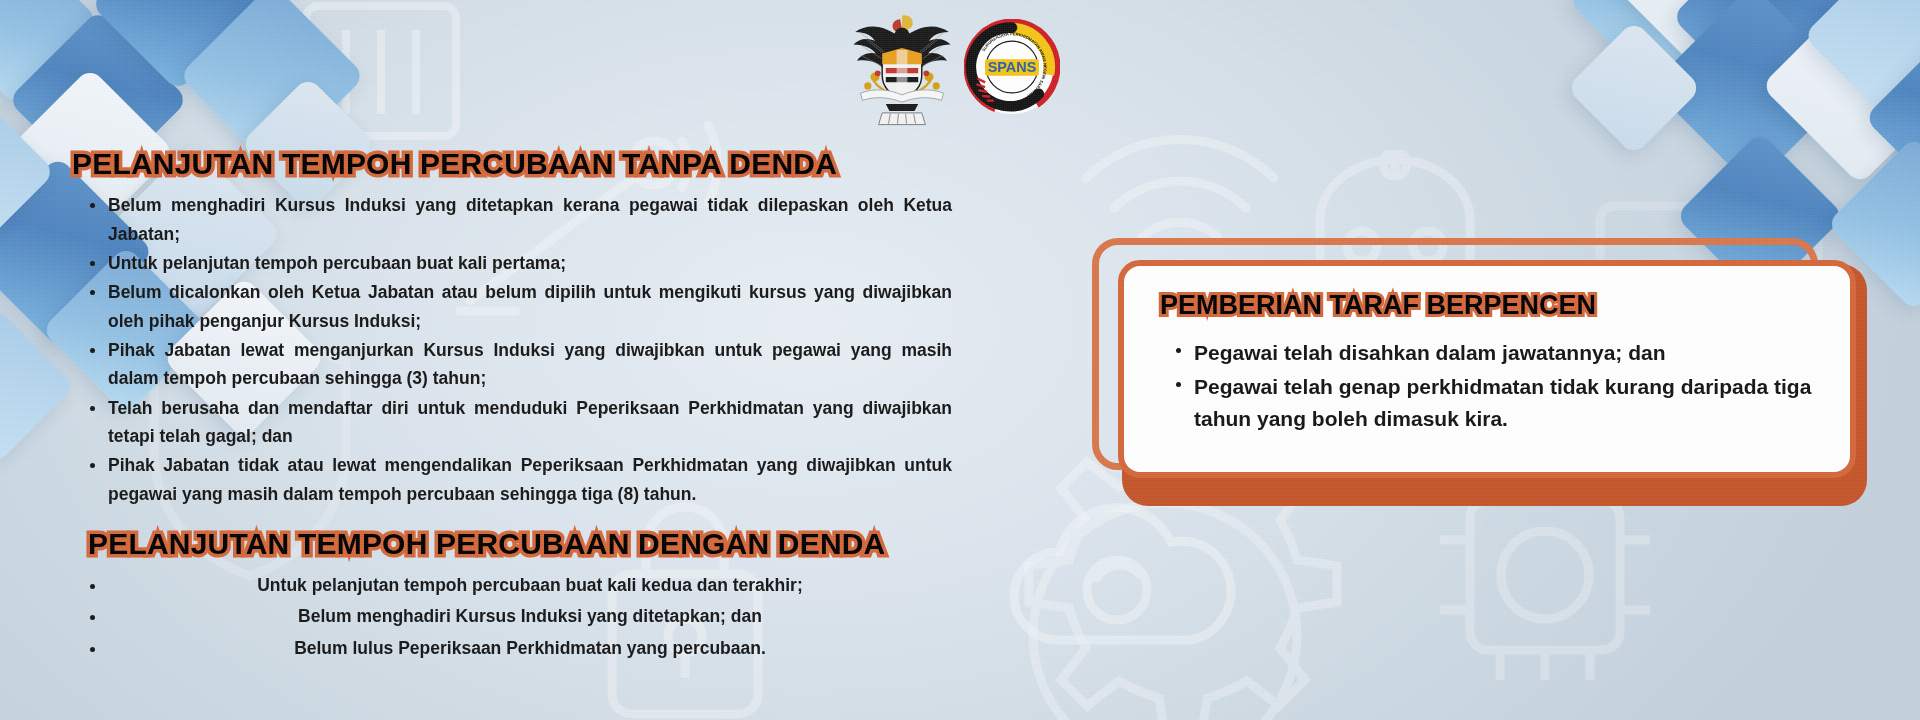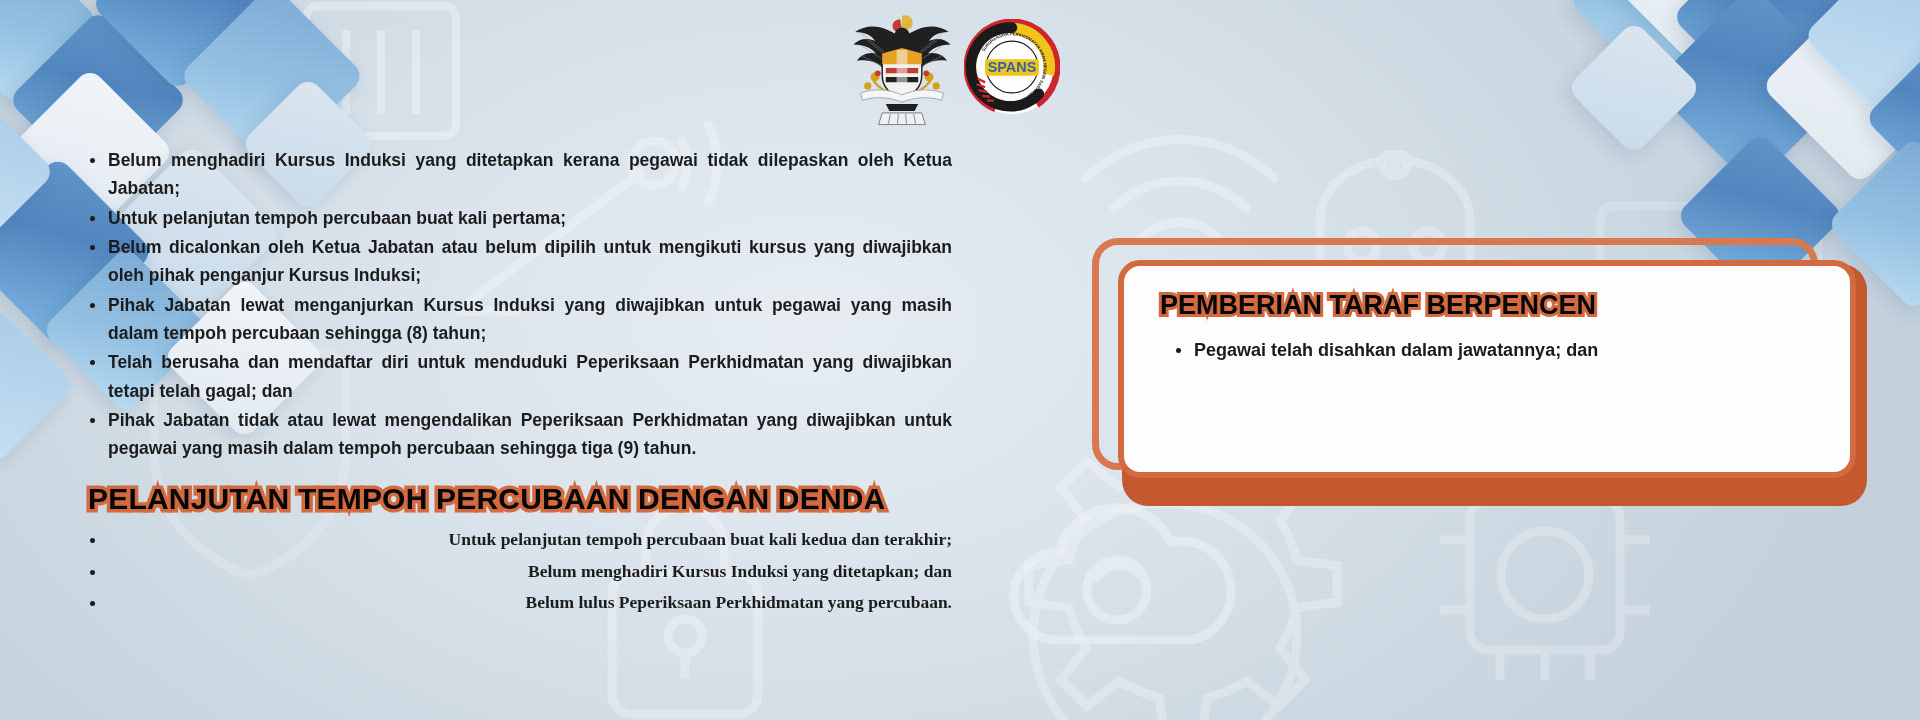--- a/index.html
+++ b/index.html
@@ -117,21 +117,21 @@
     content: "";
     position: absolute;
     left: 4px;
     top: 12px;
     width: 5px;
     height: 5px;
     border-radius: 50%;
     background: #161616;
   }
 
-  .bullets.tight li { text-align: right; line-height: 1.58; margin-bottom: 4px; font-family: Liberation Serif, serif; }
+  .bullets.tight li { text-align: center; line-height: 1.58; margin-bottom: 4px; }
 
   .title-2 { margin-top: 18px; margin-left: 16px; }
   .bullets-2 { margin-top: 12px; }
 
   
   .right-wrap {
     position: absolute;
     left: 1092px;
     top: 238px;
     width: 674px;
@@ -179,21 +179,21 @@
     margin-bottom: 16px;
   }
   ul.card-bullets {
     list-style: none;
     margin: 0 0 0 12px;
     padding: 0;
   }
   ul.card-bullets li {
     position: relative;
     padding-left: 22px;
-    font-size: 18px;
+    font-size: 21px;
     font-weight: bold;
     color: #141414;
     line-height: 1.52;
     margin-bottom: 2px;
   }
   ul.card-bullets li::before {
     content: "";
     position: absolute;
     left: 4px;
     top: 11px;
@@ -384,44 +384,46 @@
       <text font-size="4.3" font-family="Liberation Sans, sans-serif" fill="#141414" font-weight="bold">
         <textPath href="#ringpath" startOffset="8%">SURUHANJAYA PERKHIDMATAN AWAM NEGERI SARAWAK</textPath>
       </text>
       <rect x="22" y="42" width="56" height="17" rx="2" fill="#f3c416"></rect>
       <text x="50" y="55.5" text-anchor="middle" font-size="15" font-weight="bold" font-family="Liberation Sans, sans-serif" fill="#2a5fb0">SPANS</text>
     </svg>
   </div>
 
   <div class="left-col">
 
+    <div class="section-title">PELANJUTAN TEMPOH PERCUBAAN TANPA DENDA</div>
 
     <ul class="bullets">
       <li>Belum menghadiri Kursus Induksi yang ditetapkan kerana pegawai tidak dilepaskan oleh Ketua Jabatan;</li>
       <li>Untuk pelanjutan tempoh percubaan buat kali pertama;</li>
       <li>Belum dicalonkan oleh Ketua Jabatan atau belum dipilih untuk mengikuti kursus yang diwajibkan oleh pihak penganjur Kursus Induksi;</li>
-      <li>Pihak Jabatan lewat menganjurkan Kursus Induksi yang diwajibkan untuk pegawai yang masih dalam tempoh percubaan sehingga (8) tahun;</li>
+      <li>Pihak Jabatan lewat menganjurkan Kursus Induksi yang diwajibkan untuk pegawai yang masih dalam tempoh percubaan sehingga (3) tahun;</li>
       <li>Telah berusaha dan mendaftar diri untuk menduduki Peperiksaan Perkhidmatan yang diwajibkan tetapi telah gagal; dan</li>
-      <li>Pihak Jabatan tidak atau lewat mengendalikan Peperiksaan Perkhidmatan yang diwajibkan untuk pegawai yang masih dalam tempoh percubaan sehingga tiga (9) tahun.</li>
+      <li>Pihak Jabatan tidak atau lewat mengendalikan Peperiksaan Perkhidmatan yang diwajibkan untuk pegawai yang masih dalam tempoh percubaan sehingga tiga (8) tahun.</li>
     </ul>
 
     <div class="section-title title-2">PELANJUTAN TEMPOH PERCUBAAN DENGAN DENDA</div>
 
     <ul class="bullets tight bullets-2">
       <li>Untuk pelanjutan tempoh percubaan buat kali kedua dan terakhir;</li>
       <li>Belum menghadiri Kursus Induksi yang ditetapkan; dan</li>
       <li>Belum lulus Peperiksaan Perkhidmatan yang percubaan.</li>
     </ul>
   </div>
 
   <div class="right-wrap">
     <div class="card-shadow-bar"></div>
     <div class="card-outline"></div>
     <div class="card-white">
       <div class="card-title">PEMBERIAN TARAF BERPENCEN</div>
       <ul class="card-bullets">
         <li>Pegawai telah disahkan dalam jawatannya; dan</li>
+        <li>Pegawai telah genap perkhidmatan tidak kurang daripada tiga tahun yang boleh dimasuk kira.</li>
       </ul>
     </div>
   </div>
 
   <div class="noise"></div>
 </div>
 
 </body></html>

